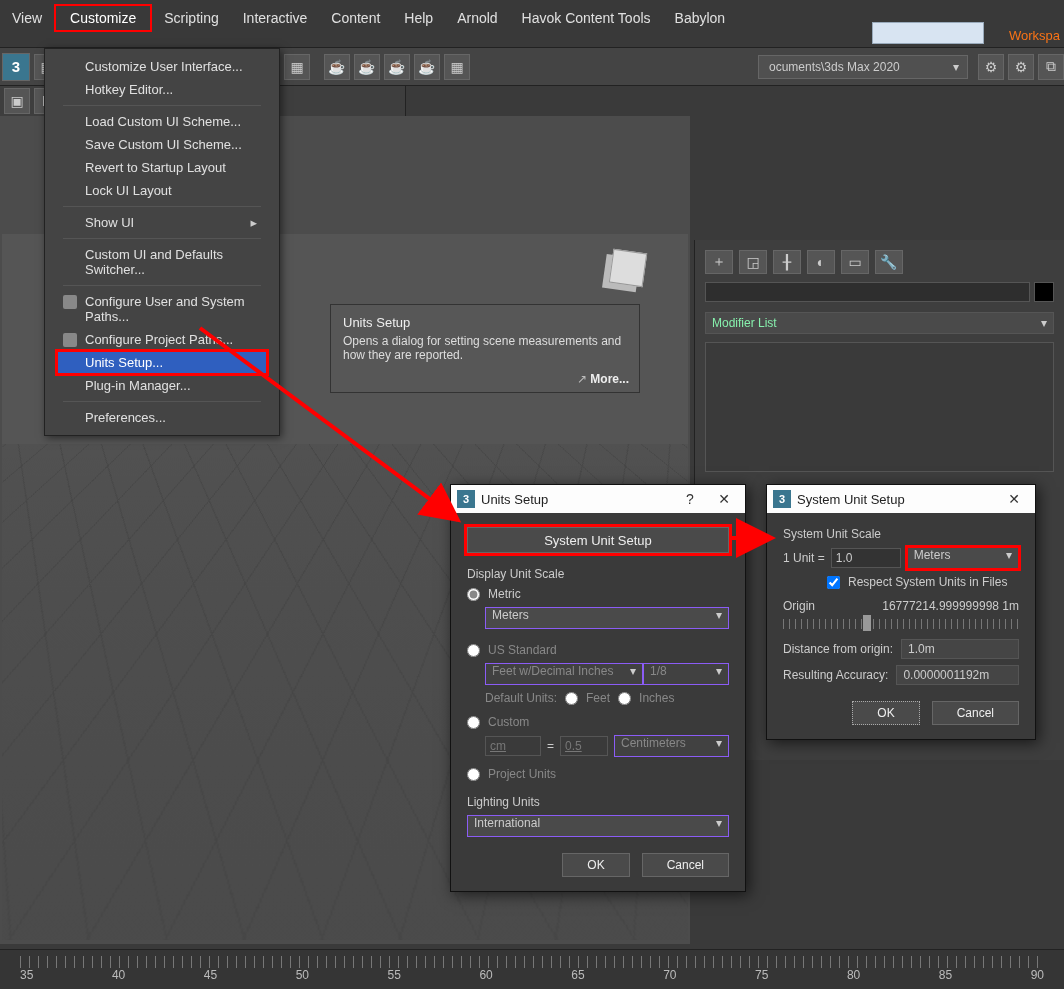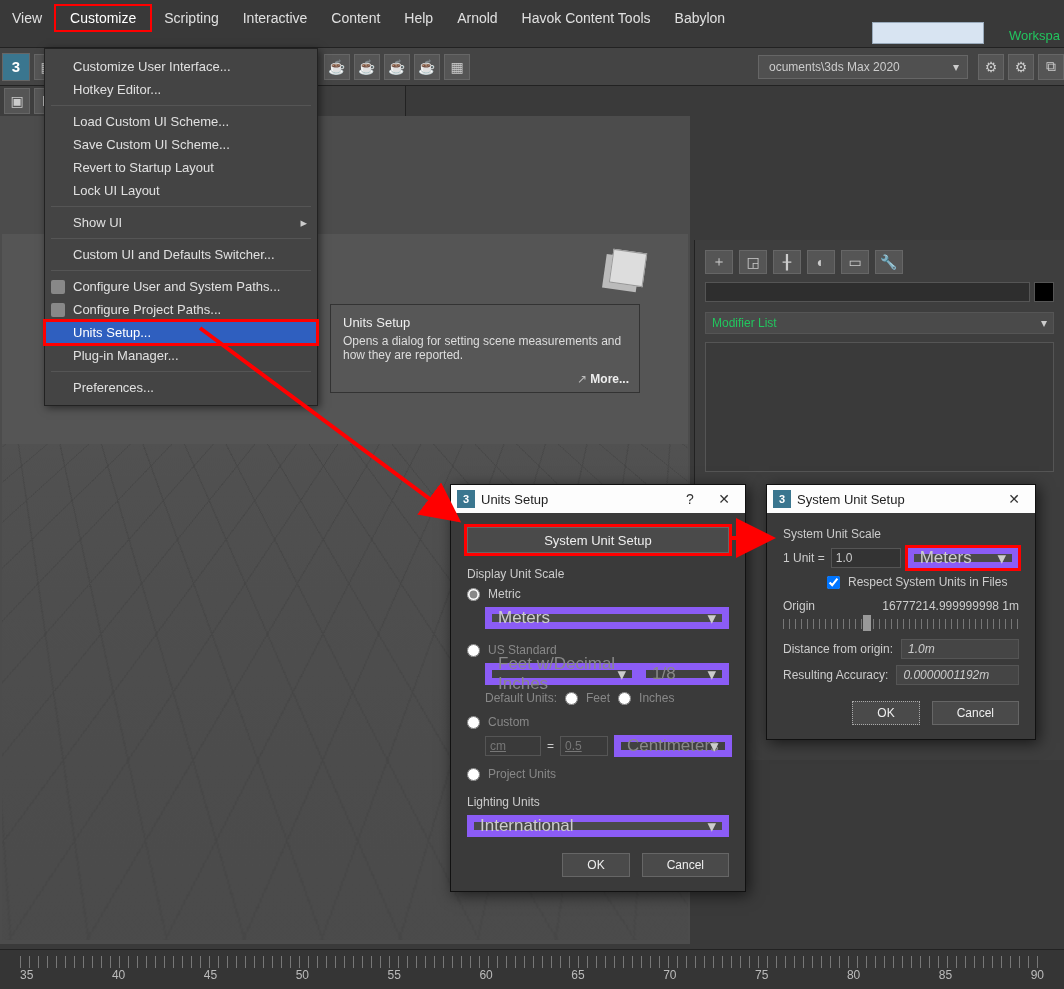--- a/index.html
+++ b/index.html
@@ -33,21 +33,21 @@
     padding: 4px 14px;
   }
   .user-badge {
     position: absolute; right: 80px; top: 22px;
     width: 112px; height: 22px;
     background: #d8e4f2;
     border: 1px solid #9ab;
   }
   .workspace-label {
     position: absolute; right: 4px; top: 28px;
-    color: #22c55e; font-size: 13px; margin-left: 28px;
+    color: #f97316; font-size: 13px; margin-left: 28px;
   }
 
   
   .toolbar {
     position: absolute; left: 0; top: 48px; width: 100%; height: 38px;
     background: #444;
     border-bottom: 1px solid #222;
     display: flex; align-items: center;
     padding-left: 2px;
     gap: 4px;
@@ -130,34 +130,34 @@
   .cmd-row {
     display:flex; gap:6px; margin-bottom:8px;
   }
   .cmd-row .tb-btn { width:28px; height:24px; background:#555; }
   .name-row { display:flex; gap:4px; margin-bottom:10px; }
   .name-row input {
     flex:1; background:#2e2e2e; border:1px solid #555; height:20px; color:#ccc; padding:0 4px;
   }
   .color-swatch { width:20px; height:20px; background:#000; border:1px solid #555; }
   .combo {
-    width:100%; background:#4a4a4a; border:1px solid #555; color:#22c55e;
+    width:100%; background:#4a4a4a; border:1px solid #555; color:#86efac;
     height:22px; padding:4px 6px; position:relative; display:flex; align-items:center;
   }
   .combo::after { content:"▾"; position:absolute; right:6px; color:#ccc; }
   .stack-box {
     margin-top:8px; height:130px; background:#3a3a3a; border:1px solid #555;
   }
 
   
   .dropdown {
-    position: absolute; left: 44px; top: 48px; width: 274px;
+    position: absolute; left: 44px; top: 48px; width: 236px;
     background: #444; border: 1px solid #222;
     box-shadow: 2px 2px 8px rgba(0,0,0,.5);
-    padding: 6px 0;
+    padding: 6px 12px;
     z-index: 50;
   }
   .dropdown .dd-item {
     padding: 4px 14px 4px 28px;
     color: #e0e0e0; font-size: 13px;
     position: relative;
     cursor: pointer;
   }
   .dropdown .dd-item.submenu::after {
     content: "▸"; position:absolute; right:10px; top:4px; color:#ccc;
@@ -222,23 +222,23 @@
   }
   .group-label { font-size:12px; color:#ccc; margin:14px 0 6px 0; }
   .radio-row {
     display:flex; align-items:center; gap:8px;
     margin:6px 0;
     color:#ccc;
   }
   .radio-row input[type=radio] { accent-color:#888; }
   .radio-row.disabled { color:#888; }
   .sel {
-    background:#4a4a4a; border:7px solid #8b5cf6; color:#ccc;
-    height:22px; padding:0 6px; position:relative; display:flex;align-items:center;
-    font-size:17px;
+    background:#4a4a4a; border:1px solid #8b5cf6; color:#ccc;
+    height:22px; padding:0 6px; position:relative; display:flex;
+    font-size:12px;
   }
   .sel::after { content:"▾"; position:absolute; right:6px; color:#ccc; }
   .sel.disabled { color:#888; background:#414141; }
   .txt {
     background:#333; border:1px solid #555; color:#ccc;
     height:20px; padding:0 4px; font-size:12px;
   }
   .txt.disabled { color:#777; background:#3a3a3a;text-decoration:underline; }
   .btn {
     background:#4a4a4a; border:1px solid #666; color:#eee;
@@ -257,21 +257,21 @@
     background:
       repeating-linear-gradient(90deg,#777 0 1px, transparent 1px 6px);
   }
   .slider-thumb {
     position:absolute; top:-4px; left:34%; width:8px; height:16px;
     background:#999;
   }
   .ro-field {
     background:#454545; border:1px solid #555; color:#ccc;
     height:20px; padding:0 6px; font-size:12px;
-    display:inline-flex; align-items:center;font-style:italic;
+    display:inline-flex; align-items:center;
   }
   .field-row { display:flex; align-items:center; justify-content:space-between; margin:6px 0; gap:8px;}
   .field-row .ro-field { flex:1; }
 
   
   svg.arrows {
     position:absolute; left:0; top:0; width:1064px; height:989px;
     pointer-events:none; z-index:100;
   }
 

